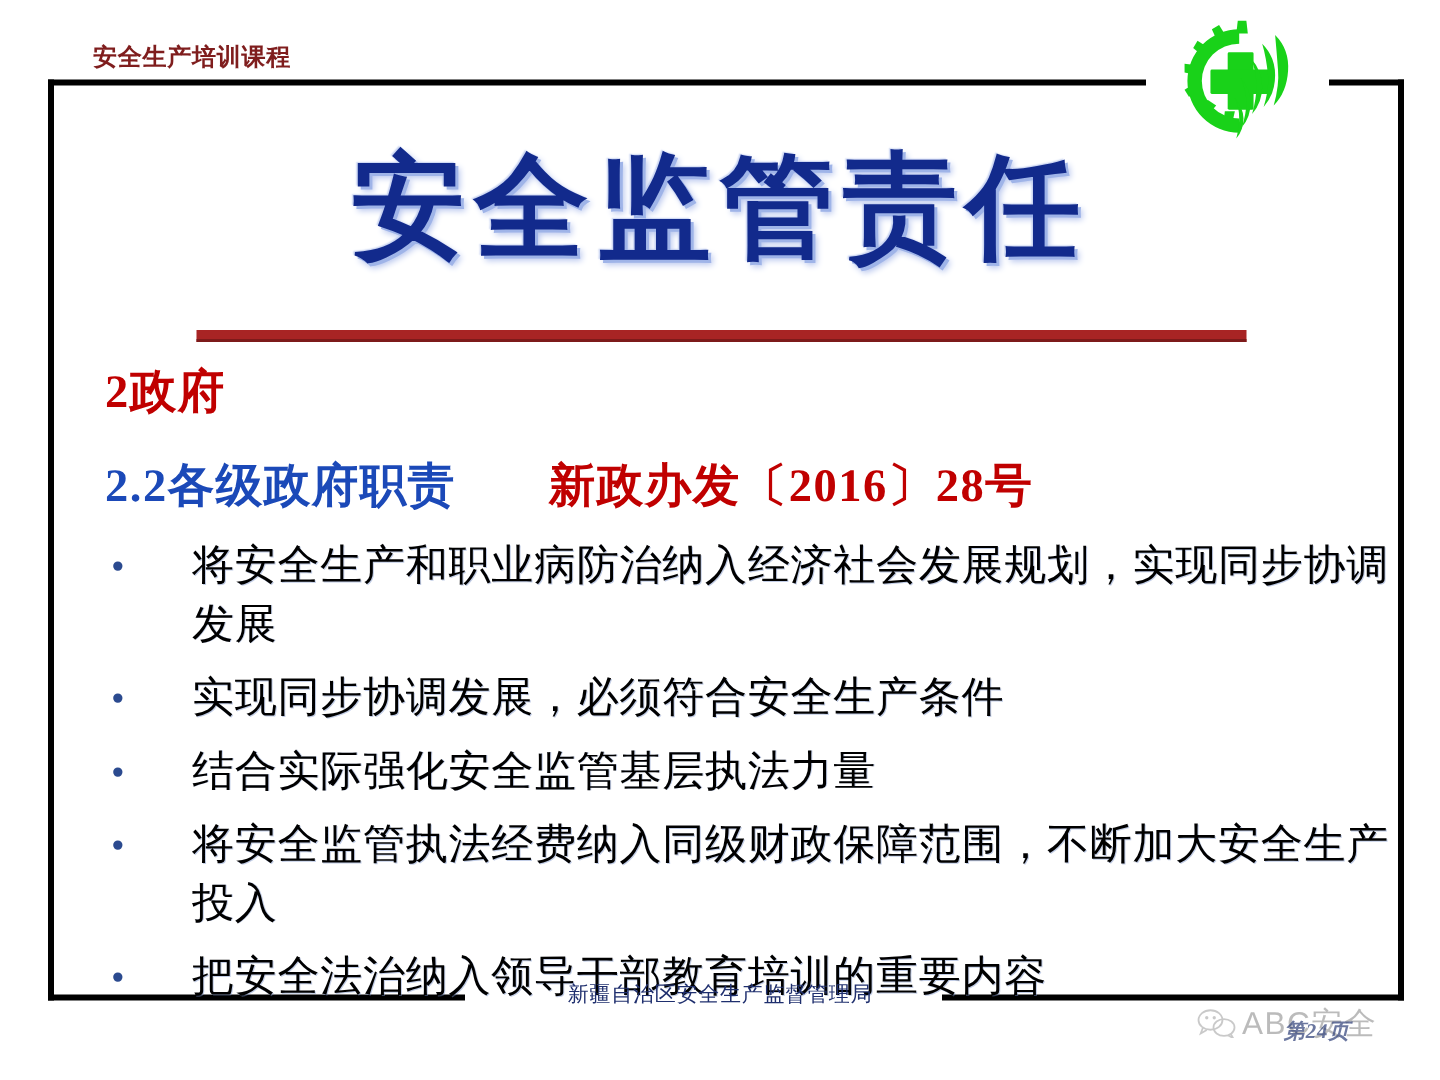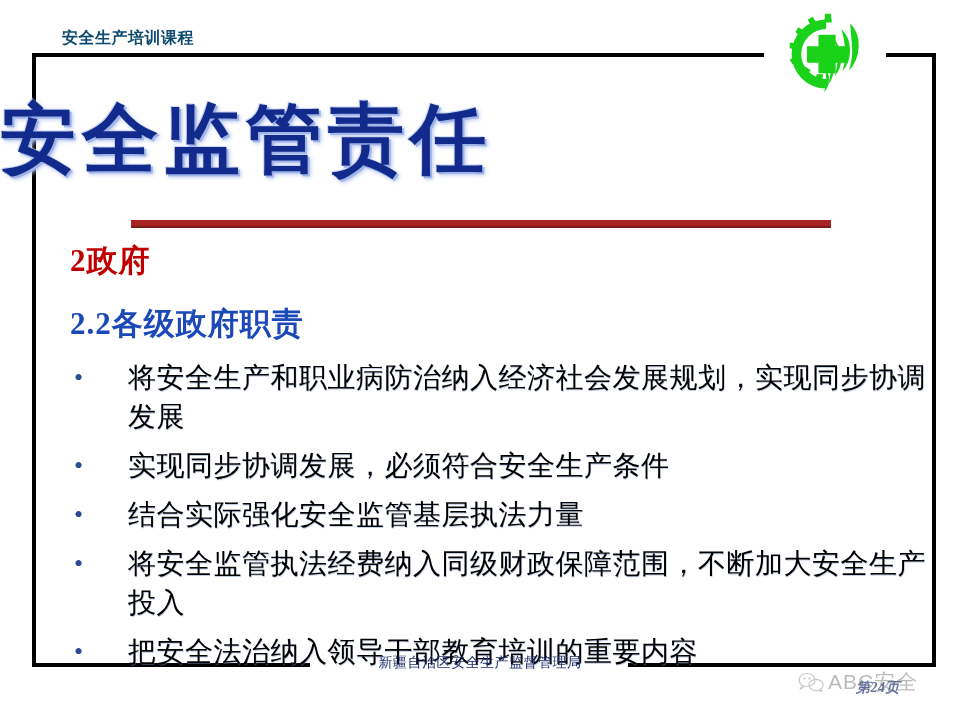--- a/index.html
+++ b/index.html
@@ -19,21 +19,21 @@
   }
 
   
   .header-title {
     position: absolute;
     left: 62px;
     top: 28px;
     font-family: "Liberation Serif", "DejaVu Serif", serif;
     font-size: 16px;
     font-weight: bold;
-    color: #0c4a6e;
+    color: #7f1d1d;
     letter-spacing: 0.5px;
     white-space: nowrap;
   }
 
   
   .frame-left {
     position: absolute;
     left: 32px;
     top: 53px;
     width: 4px;
@@ -89,21 +89,21 @@
     width: 98px;
     height: 92px;
   }
 
   
   .slide-title {
     position: absolute;
     left: 0;
     top: 98px;
     width: 960px;
-    text-align: left;
+    text-align: center;
     font-family: "Liberation Serif", "DejaVu Serif", serif;
     font-size: 76px;
     font-weight: bold;
     color: #122a8c;
     letter-spacing: 6px;
     text-shadow:
       2px 2px 0 #9fb4e8,
       3px 3px 4px #b8c6ee,
       -1px -1px 1px #c9d4f2;
     line-height: 1.1;
@@ -265,20 +265,21 @@
   </div>
 
   <div class="slide-title">安全监管责任</div>
 
   <div class="title-rule"></div>
 
   <div class="heading-red">2政府</div>
 
   <div class="heading-row">
     <span class="heading-blue">2.2各级政府职责</span>
+    <span class="heading-doc">新政办发〔2016〕28号</span>
   </div>
 
   <div class="bullets">
     <div class="bullet-row">
       <span class="bullet-dot">•</span>
       <span class="bullet-text">将安全生产和职业病防治纳入经济社会发展规划，实现同步协调发展</span>
     </div>
     <div class="bullet-row">
       <span class="bullet-dot">•</span>
       <span class="bullet-text">实现同步协调发展，必须符合安全生产条件</span>

